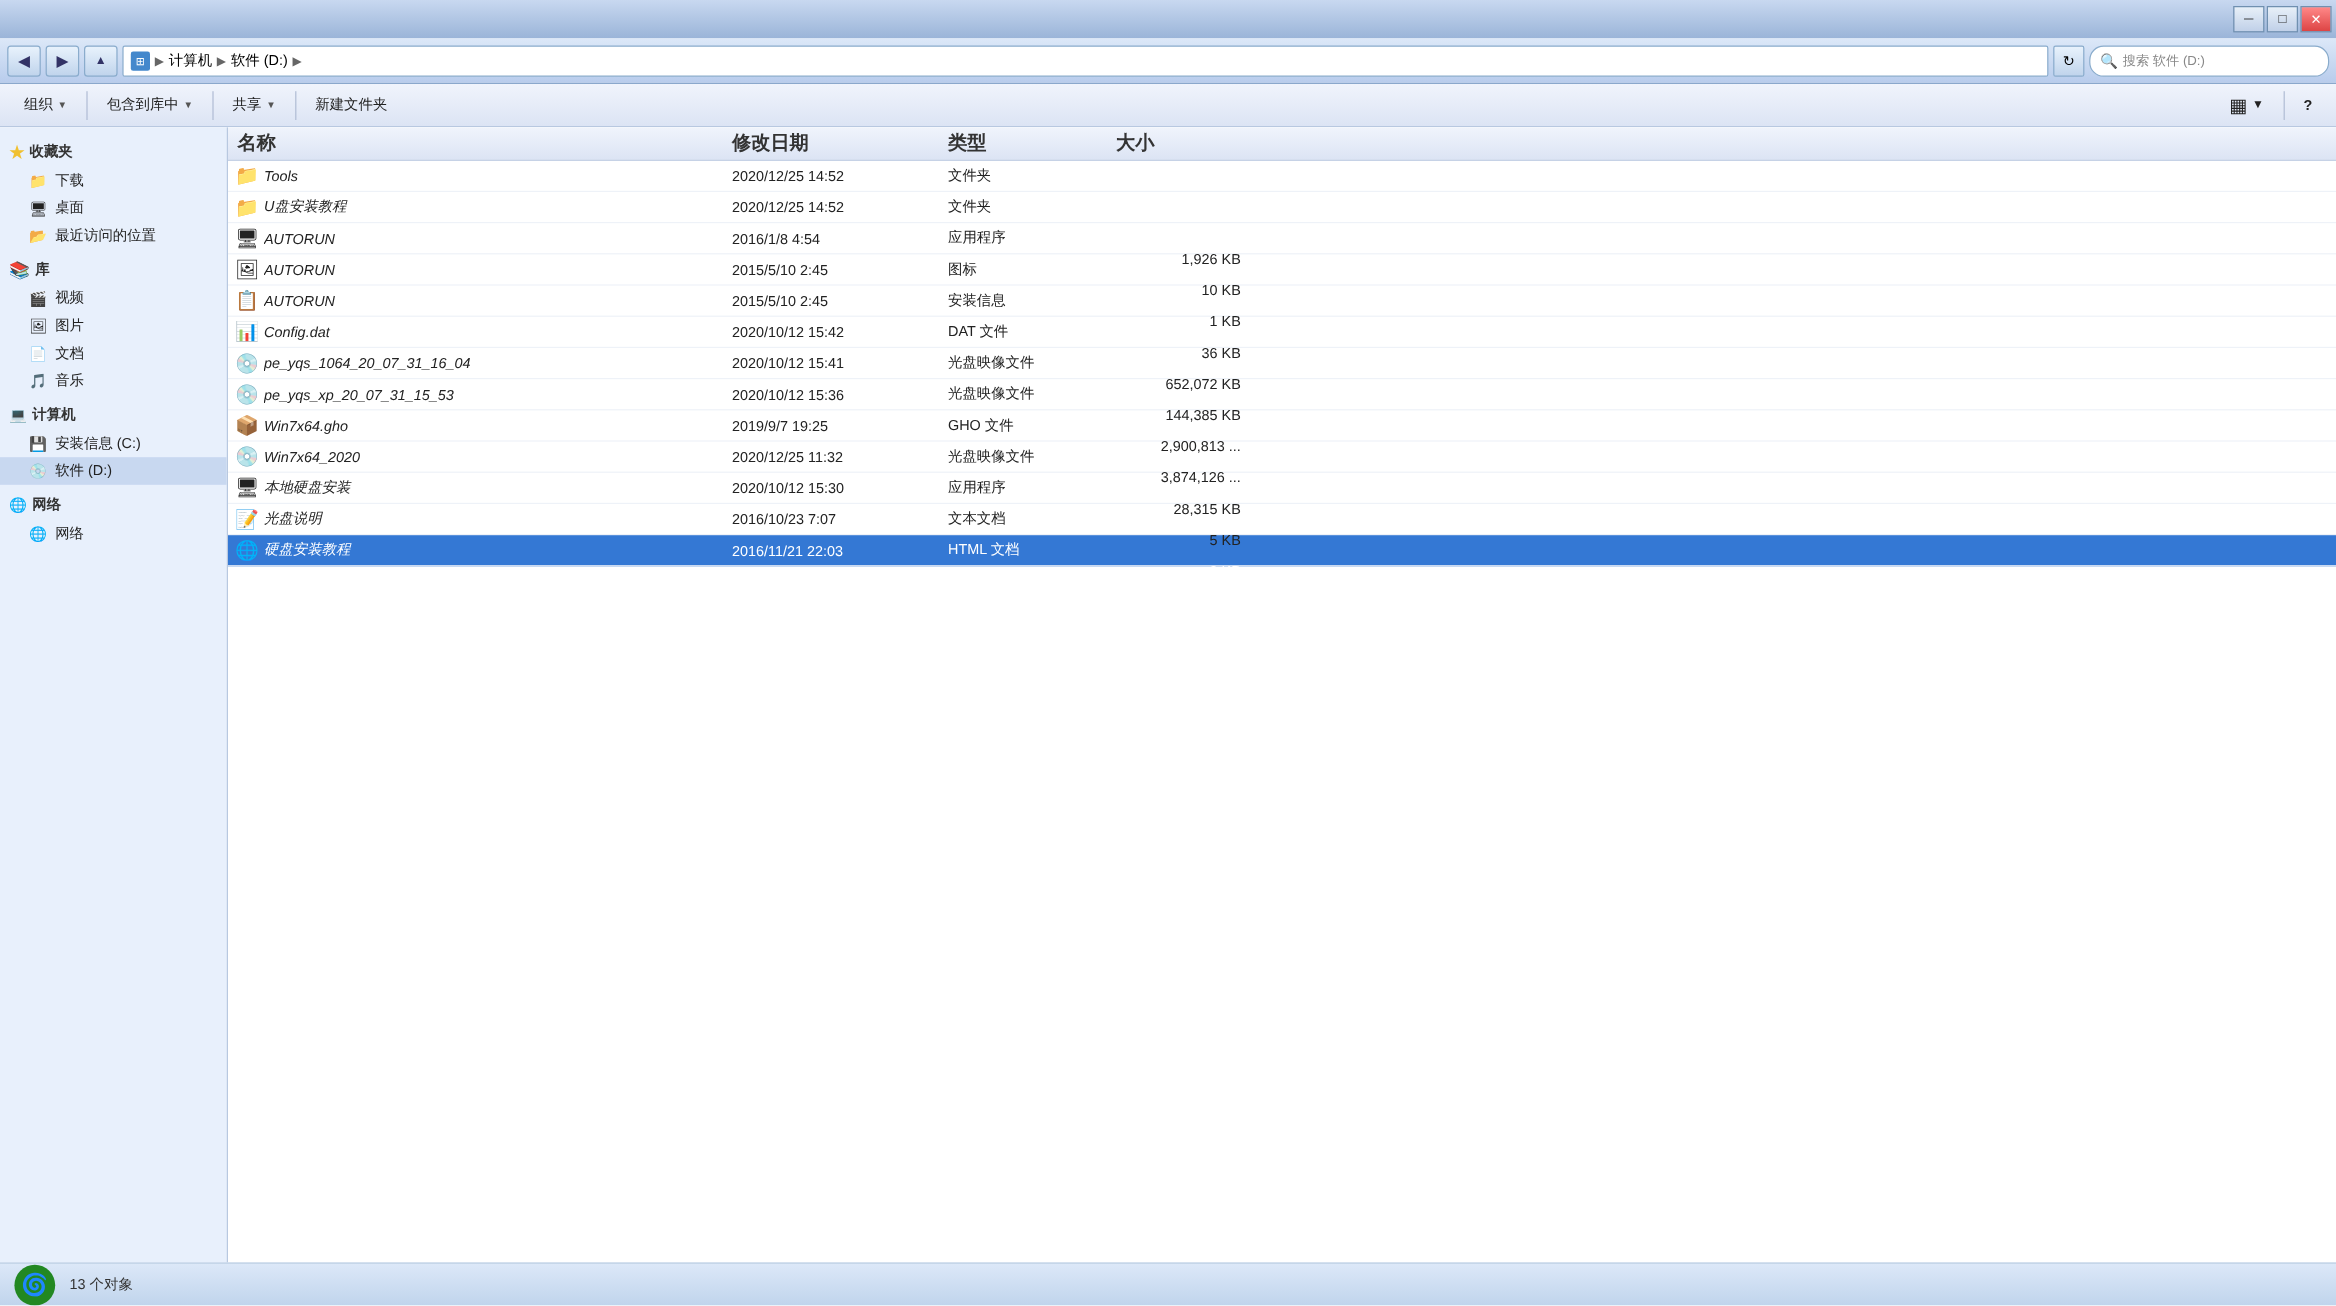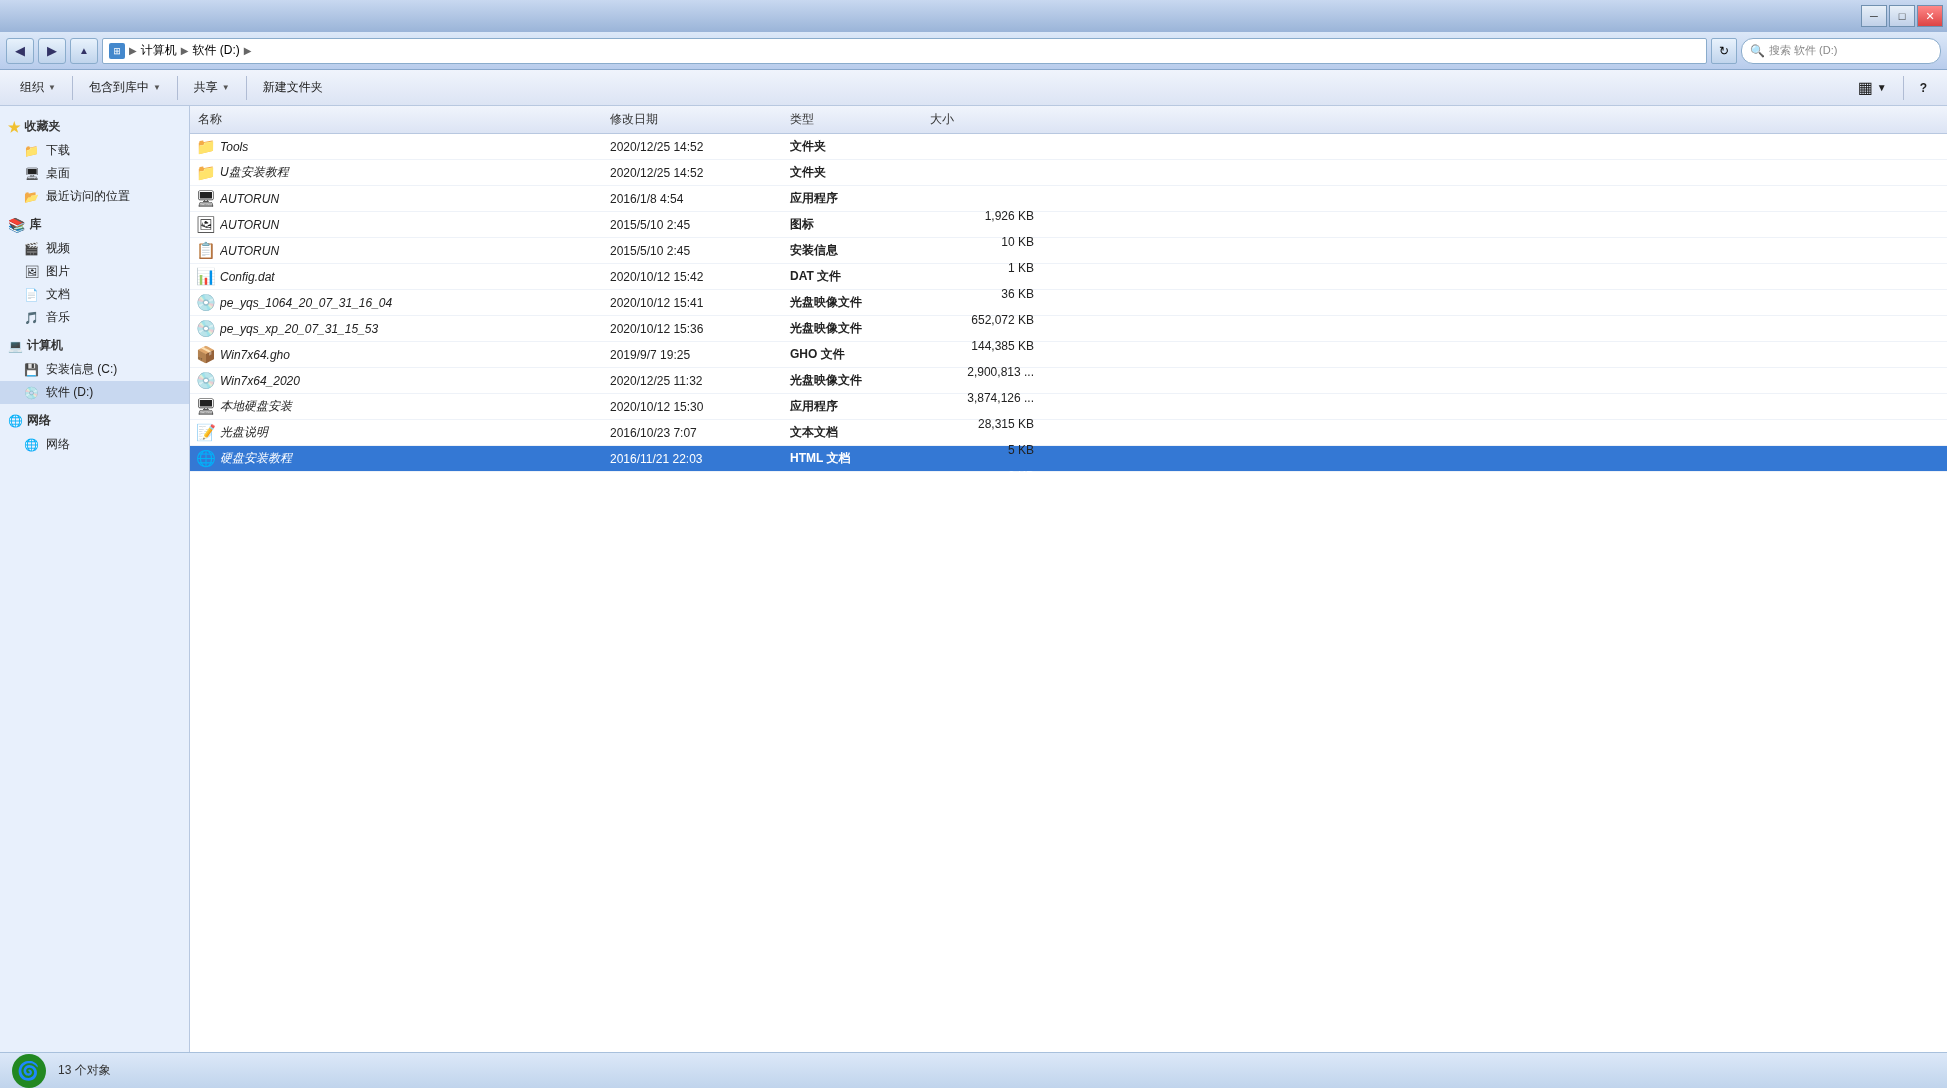--- a/index.html
+++ b/index.html
@@ -186,22 +186,22 @@
       flex: 1;
       background: white;
       overflow-y: auto;
     }
     .filelist-header {
       display: flex;
       align-items: center;
       height: 28px;
       background: linear-gradient(to bottom, #f0f4fc, #dce4f4);
       border-bottom: 1px solid #b8c8e0;
-      font-size: 12px;
-      font-weight: normal;
+      font-size: 16px;
+      font-weight: bold;
       color: #333;
       position: sticky;
       top: 0;
     }
     .col-name { width: 420px; padding-left: 8px; }
     .col-date { width: 180px; }
     .col-type { width: 140px; }
     .col-size { width: 120px; text-align: left; padding-right: 16px; }
     .file-row {
       display: flex;
@@ -214,21 +214,21 @@
     }
     .file-row.selected { background: #3478d4; color: white; }
     .file-row .file-icon {
       width: 20px; height: 20px;
       margin-left: 6px; margin-right: 4px;
       display: flex; align-items: center; justify-content: center;
       flex-shrink: 0;
     }
     .file-row .file-name { flex: 0 0 390px; overflow: hidden; text-overflow: ellipsis; white-space: nowrap; font-style: italic; }
     .file-row .file-date { flex: 0 0 180px; }
-    .file-row .file-type { flex: 0 0 140px; font-weight: bold; }
+    .file-row .file-type { flex: 0 0 140px; }
     .file-row .file-size { flex: 0 0 120px; text-align: right; padding-right: 16px; margin-top: 35px; }
 
     
     .statusbar {
       height: 36px;
       background: linear-gradient(to bottom, #dce8f8, #c0d4ec);
       border-top: 1px solid #a8c0dc;
       display: flex;
       align-items: center;
       padding: 0 12px;

